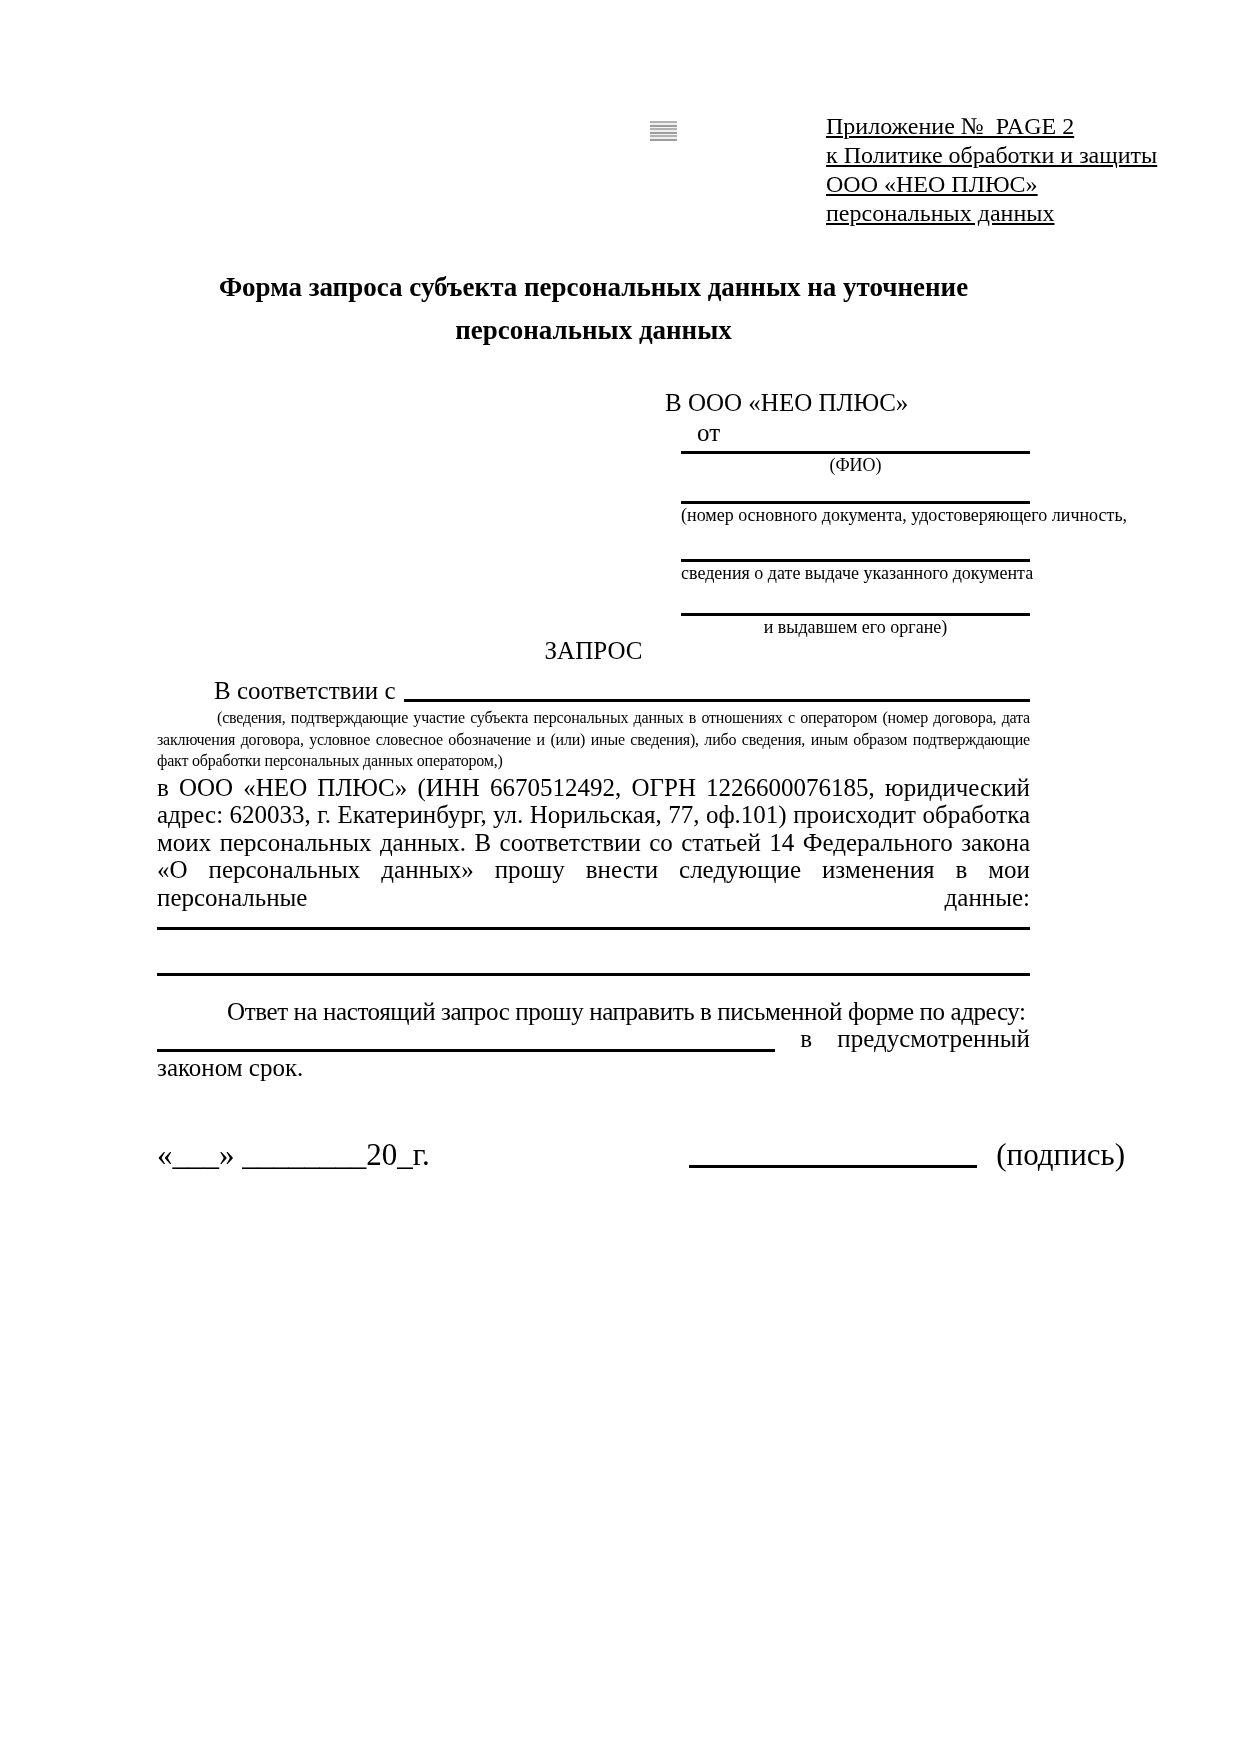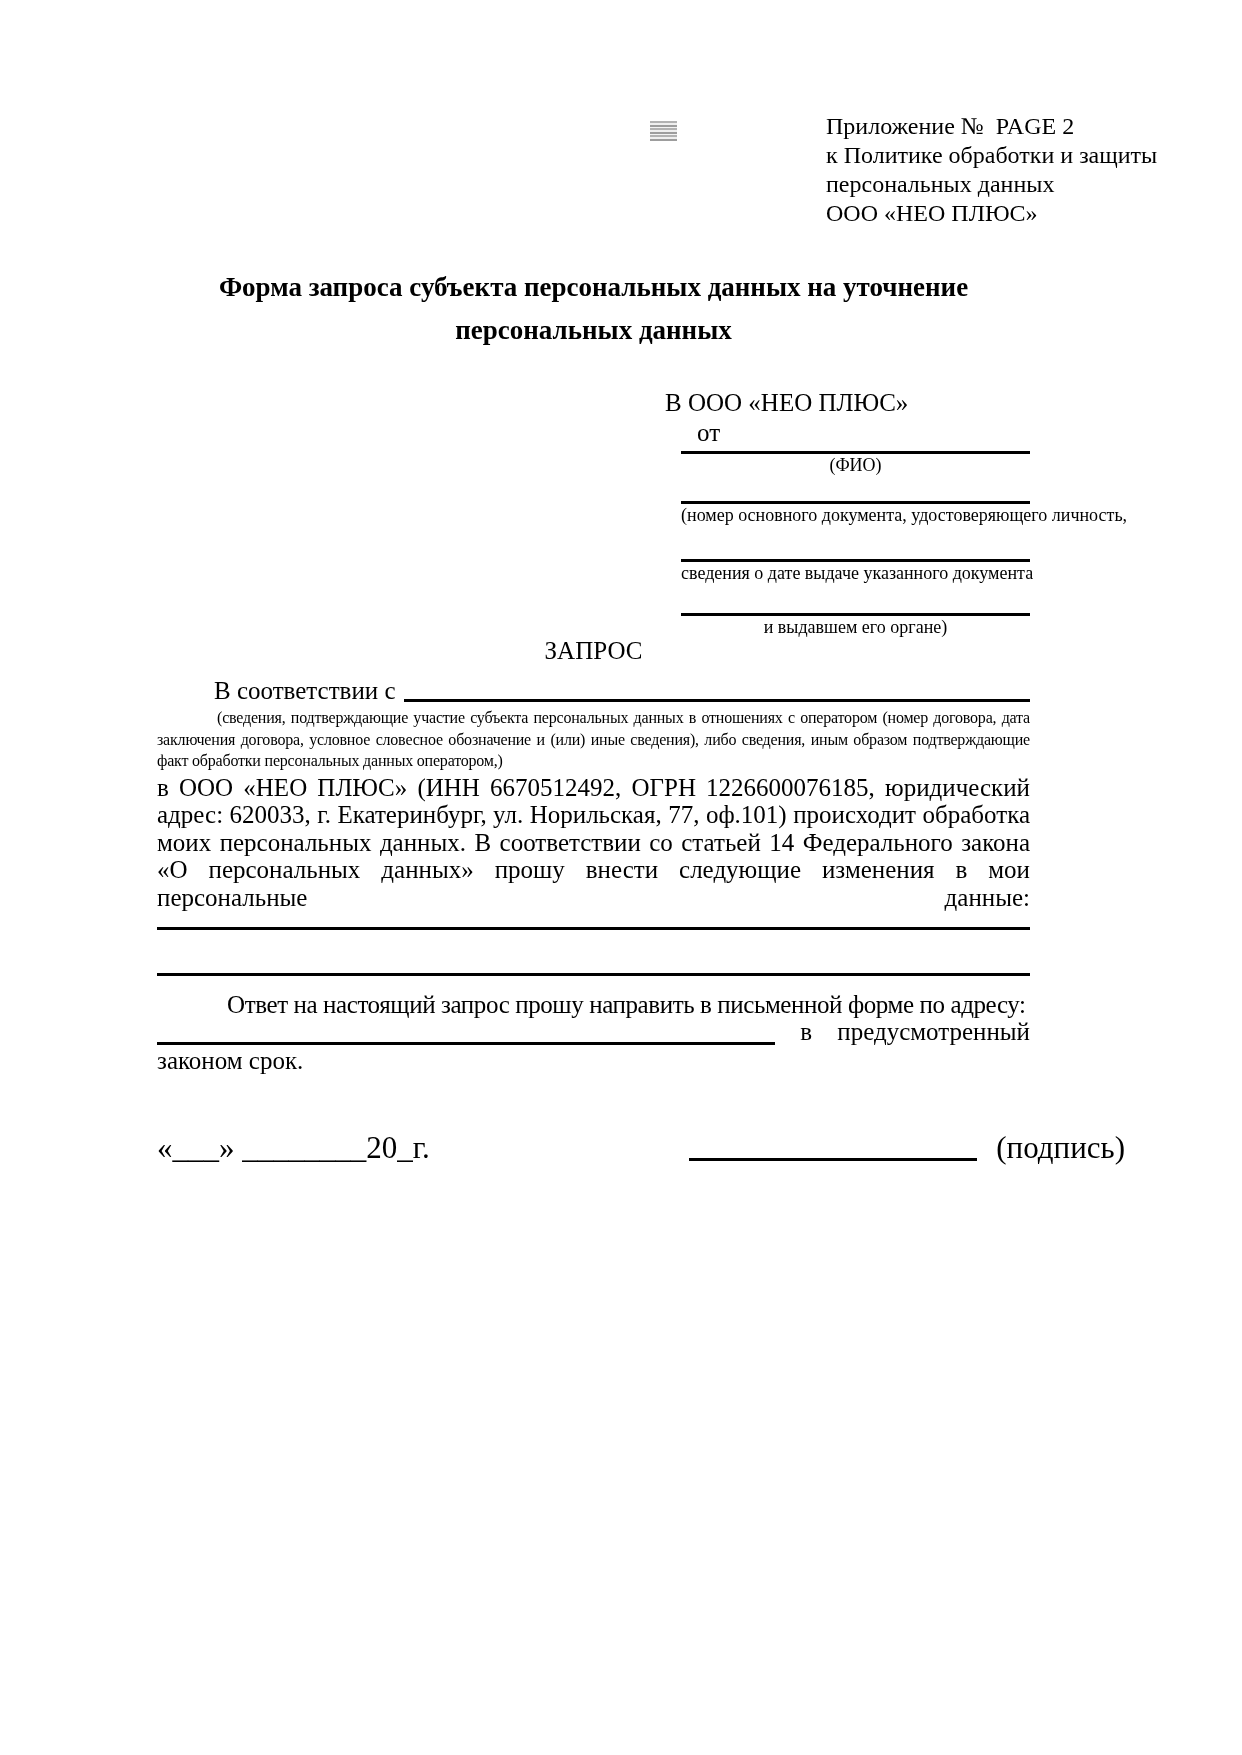--- a/index.html
+++ b/index.html
@@ -29,21 +29,21 @@
     );
   }
 
   .appendix {
     position: absolute;
     left: 826px;
     top: 112px;
     font-size: 24px;
     line-height: 29px;
   }
-  .appendix-line { white-space: pre; }
+  .appendix-line { white-space: pre; text-decoration: underline; }
 
   .content { padding: 266px 212px 0 157px; }
 
   .title {
     margin: 0;
     font-size: 27px;
     line-height: 43px;
     font-weight: bold;
     text-align: center;
   }
@@ -99,21 +99,21 @@
     line-height: 27.5px;
     text-align: justify;
     text-align-last: justify;
   }
 
   .rule { border-bottom: 3px solid #000; height: 0; }
   .rule-1 { margin-top: 16px; }
   .rule-2 { margin-top: 43px; }
 
   .reply-first {
-    margin: 15px 0 0;
+    margin: 22px 0 0;
     font-size: 25px;
     line-height: 27px;
     text-indent: 70px;
     letter-spacing: -0.4px;
     white-space: nowrap;
   }
   .reply-second {
     display: flex;
     justify-content: space-between;
     align-items: flex-end;
@@ -139,22 +139,22 @@
 </head>
 <body>
 
 <div class="page">
 
   <div class="fieldcode-artifact"></div>
 
   <div class="appendix">
     <div class="appendix-line">Приложение №  PAGE 2</div>
     <div class="appendix-line">к Политике обработки и защиты</div>
+    <div class="appendix-line">ООО «НЕО ПЛЮС»</div>
     <div class="appendix-line">персональных данных</div>
-    <div class="appendix-line">ООО «НЕО ПЛЮС»</div>
   </div>
 
   <div class="content">
 
     <h1 class="title">Форма запроса субъекта персональных данных на уточнение персональных данных</h1>
 
     <div class="addressee">
       <div class="org">В ООО «НЕО ПЛЮС»</div>
       <div class="from">от</div>
 

